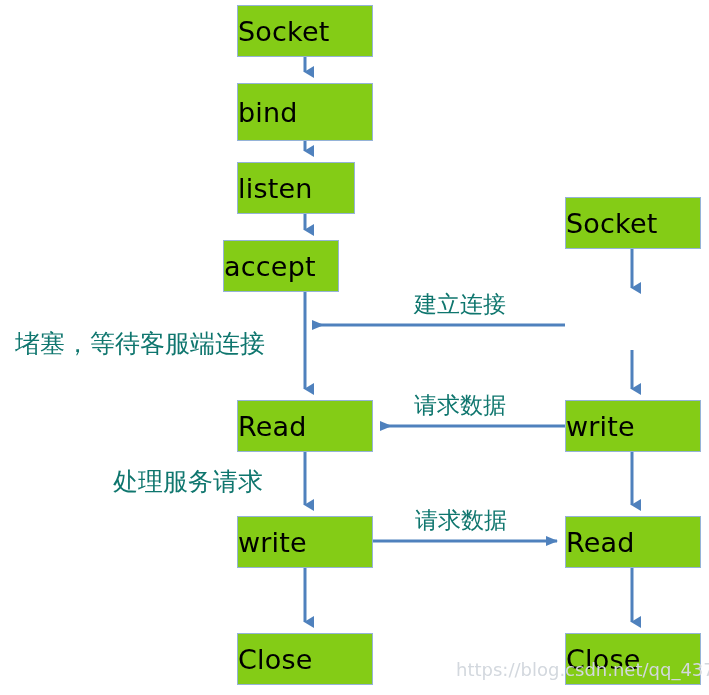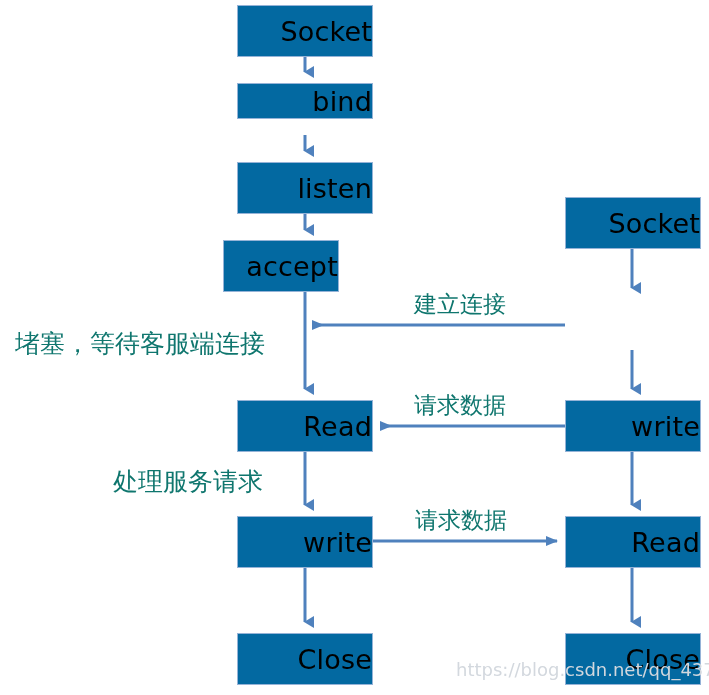--- a/index.html
+++ b/index.html
@@ -15,24 +15,24 @@
     position: relative;
     width: 709px;
     height: 695px;
     background: #ffffff;
     overflow: hidden;
   }
   .node {
     position: absolute;
     box-sizing: border-box;
     border: 1.5px solid #95b3d7;
-    background: #0369a1;
+    background: #84cc16;
     display: flex;
     align-items: center;
-    justify-content: flex-end;
+    justify-content: flex-start;
     color: #000000;
     font-size: 27px;
     font-family: "DejaVu Sans", "Liberation Sans", sans-serif;
     font-weight: 400;
     letter-spacing: 0.2px;
     line-height: 1;
     z-index: 3;
   }
   .cn-label {
     position: absolute;
@@ -100,24 +100,24 @@
 
       <line x1="565" y1="325" x2="313" y2="325" marker-end="url(#arrowLeft)"></line>
       <line x1="565" y1="426" x2="381" y2="426" marker-end="url(#arrowLeft)"></line>
       <line x1="373" y1="541" x2="557" y2="541" marker-end="url(#arrowRight)"></line>
     </g>
   </svg>
 
   <div class="node" style="left:237px; top:5px; width:136px; height:52px;">
     <span>Socket</span>
   </div>
-  <div class="node" style="left:237px; top:83px; width:136px; height:36px;">
+  <div class="node" style="left:237px; top:83px; width:136px; height:58px;">
     <span>bind</span>
   </div>
-  <div class="node" style="left:237px; top:162px; width:136px; height:52px;">
+  <div class="node" style="left:237px; top:162px; width:118px; height:52px;">
     <span>listen</span>
   </div>
   <div class="node" style="left:223px; top:240px; width:116px; height:52px;">
     <span>accept</span>
   </div>
   <div class="node" style="left:237px; top:400px; width:136px; height:52px;">
     <span>Read</span>
   </div>
   <div class="node" style="left:237px; top:516px; width:136px; height:52px;">
     <span>write</span>

